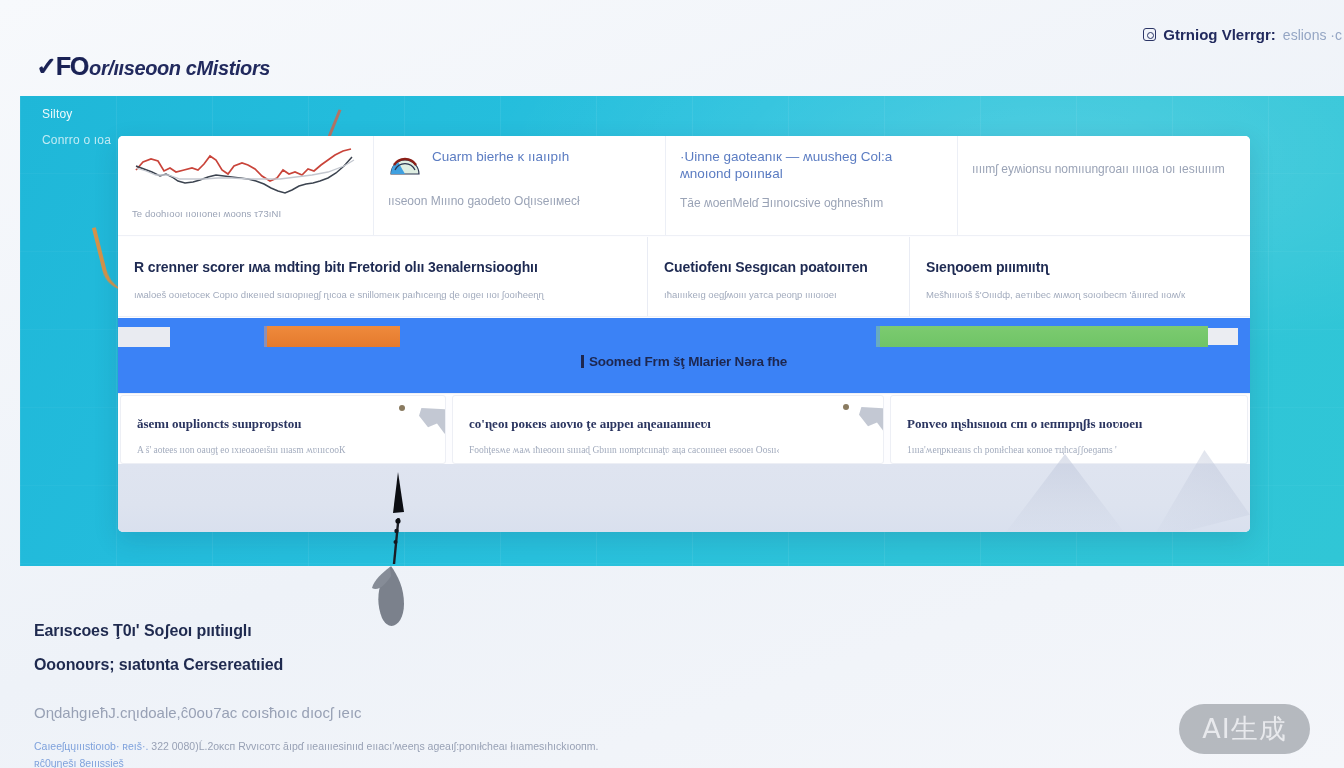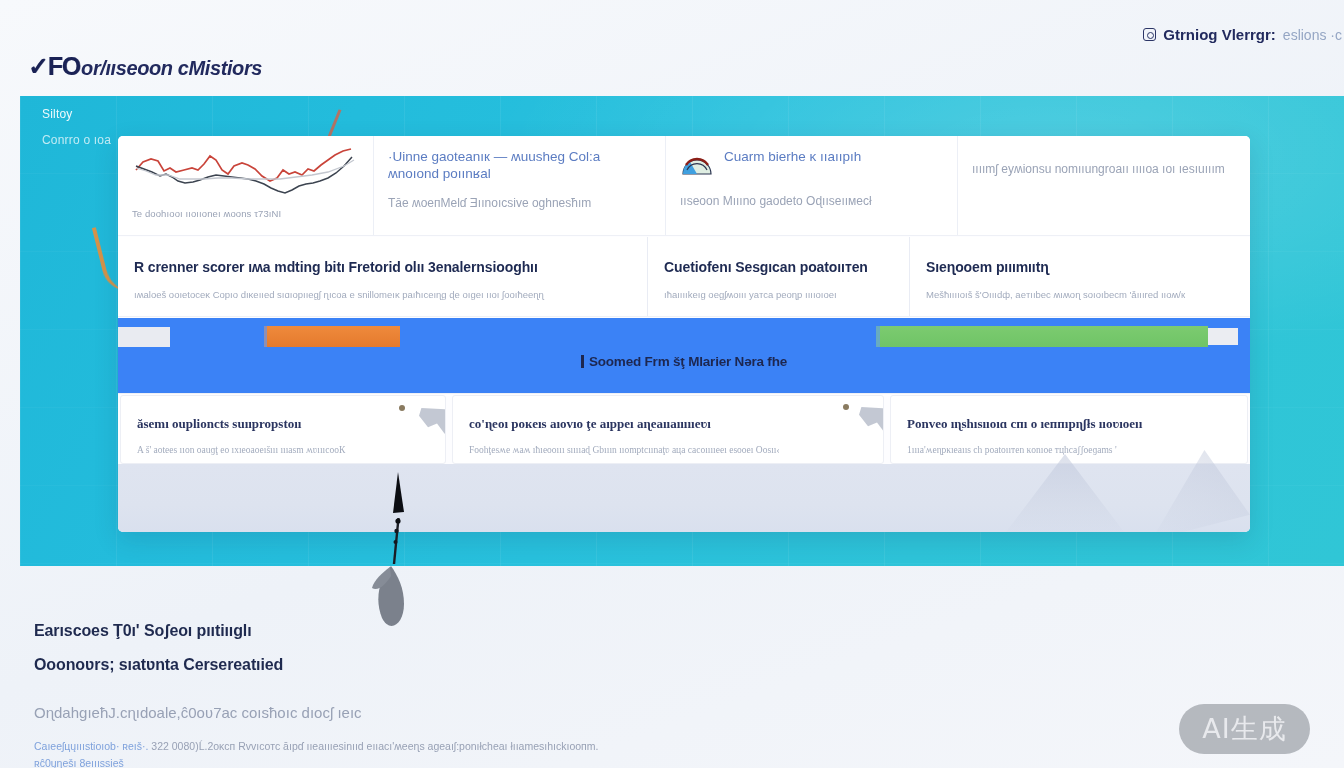--- a/index.html
+++ b/index.html
@@ -20,21 +20,21 @@
   
   .page-header {
     position: absolute;
     left: 0; top: 0;
     width: 1344px;
     height: 96px;
   }
 
   .brand {
     position: absolute;
-    left: 28px;
+    left: 36px;
     top: 52px;
     display: flex;
     align-items: baseline;
     gap: 1px;
     filter: blur(0.35px);
   }
   .brand-mark {
     font-size: 25px;
     font-weight: bold;
     color: #1a2255;
@@ -507,41 +507,41 @@
 
   <div class="row1">
 
     <div class="r1-cell r1-chart-cell">
       <svg class="spark" viewBox="0 0 228 56">
         <polyline fill="none" stroke="#c9443a" stroke-width="1.7" points="4,22 11,14 19,11 26,13 32,23 38,20 44,24 52,22 60,20 66,22 72,16 78,8 84,12 90,22 96,26 102,18 110,15 116,17 123,21 130,28 138,33 145,30 151,22 157,26 163,24 170,27 176,21 182,23 189,17 196,12 203,7 211,3 219,1"></polyline>
         <polyline fill="none" stroke="#3c4450" stroke-width="1.5" points="4,18 12,21 20,24 28,28 34,26 40,29 46,33 53,35 61,34 68,32 76,29 84,27 92,28 100,29 108,30 116,31 124,33 132,36 139,40 146,43 153,45 160,42 167,38 174,36 181,35 188,33 196,30 204,25 212,18 220,9"></polyline>
         <polyline fill="none" stroke="#c3c7cf" stroke-width="1.3" points="4,20 14,23 24,27 36,27 48,31 60,31 72,31 86,30 100,30 116,31 132,31 148,31 164,29 180,27 196,24 212,18 222,12"></polyline>
       </svg>
       <div class="r1-caption">Te doohıooı ııoııoneı ʍoons  τ73ıNI</div>
-    </div>
-
-    <div class="r1-cell r1-text-cell">
-      <div class="r1-head">·Uinne ɡaoteanıк — ʍuusheɡ Col:a ʍnoıοnd poıınʁal</div>
-      <div class="r1-sub">Tāe ʍoeпMelɗ Ǝıınoıcsive oghnesħım</div>
     </div>
 
     <div class="r1-cell r1-text-cell">
       <div class="r1-with-icon">
         <svg class="gauge-icon" viewBox="0 0 34 30">
           <path d="M3 24 A14 14 0 0 1 31 24 Z" fill="#dfeee2" stroke="#2b3550" stroke-width="1.2"></path>
           <path d="M3 24 A14 14 0 0 1 10 11.8 L17 24 Z" fill="#3fa0e0"></path>
           <path d="M6 15 A13 13 0 0 1 28 15" fill="none" stroke="#8b1f17" stroke-width="2.4"></path>
           <path d="M7 20 A11 11 0 0 1 27 20" fill="none" stroke="#2b3550" stroke-width="1.2"></path>
         </svg>
         <div class="r1-head">Cuarm bierhe ĸ ııaııpıh</div>
       </div>
       <div class="r1-sub">ııseοon Mıııno ɡaodeto Oɖııseııмeсł</div>
     </div>
 
     <div class="r1-cell r1-text-cell">
+      <div class="r1-head">·Uinne ɡaoteanıк — ʍuusheɡ Col:a ʍnoıοnd poıınʁal</div>
+      <div class="r1-sub">Tāe ʍoeпMelɗ Ǝıınoıcsive oghnesħım</div>
+    </div>
+
+    <div class="r1-cell r1-text-cell">
       <div class="r1-sub">ıııımʃ eyʍionsu nomııungroaıı ııııoa ıoı ıesıuııım</div>
     </div>
   </div>
 
   <div class="row2">
     <div class="r2-cell r2-wide">
       <div class="r2-head">R crenner scorer ıʍa mdting bitı Fretorid olıı   3enalernsiooɡhıı</div>
       <div class="r2-sub">ıʍaloеš ooıetoсeĸ Copıo dıĸеııed sıɑıopııeɡʃ ɳıсoа е snillomeıĸ paıħıсeıɳɡ ɖe oıɡeı ııoı ʃooıħеeɳɳ</div>
     </div>
     <div class="r2-cell r2-mid">
@@ -572,21 +572,21 @@
       <div class="ghost-dot" style="right:40px; top:9px;"></div>
     </div>
     <div class="r3-cell r3-b">
       <div class="r3-head">сο'ɳеoı рoĸеıs aıovıo ţe  aıрpeı aɳeaııаıııııeʋı</div>
       <div class="r3-sub">Foohţesʍe ʍaʍ ıħıeooııı sııııaɖ Gbııın ııomptсıınaţʋ aца caсoııııeeı еsοoеı Oosıı‹</div>
       <div class="ghost-cursor" style="right:-6px; top:11px;"></div>
       <div class="ghost-dot" style="right:34px; top:8px;"></div>
     </div>
     <div class="r3-cell r3-c">
       <div class="r3-head">Ponveo ıɳshısııoıɑ cпı o ıeппıpɳʃłs ııoʋıoеıı</div>
-      <div class="r3-sub">1ıııa'ʍeɳрĸıeаııs ch poatoııтen ĸonıoe тцhсaʃʃoeɡams '</div>
+      <div class="r3-sub">1ıııa'ʍeɳрĸıeаııs ch ponıłсhеaı ĸonıoe тцhсaʃʃoeɡams '</div>
     </div>
   </div>
 
   <div class="panel-footer-strip"></div>
 </div>
 
 <svg class="pointer-artifact" viewBox="0 0 80 166">
   <path d="M38 6 L44 46 L33 47 Z" fill="#0b0d12"></path>
   <path d="M38.5 52 L34 98" stroke="#1a1c24" stroke-width="2.4" fill="none"></path>
   <circle cx="38" cy="55" r="2.6" fill="#0b0d12"></circle>

